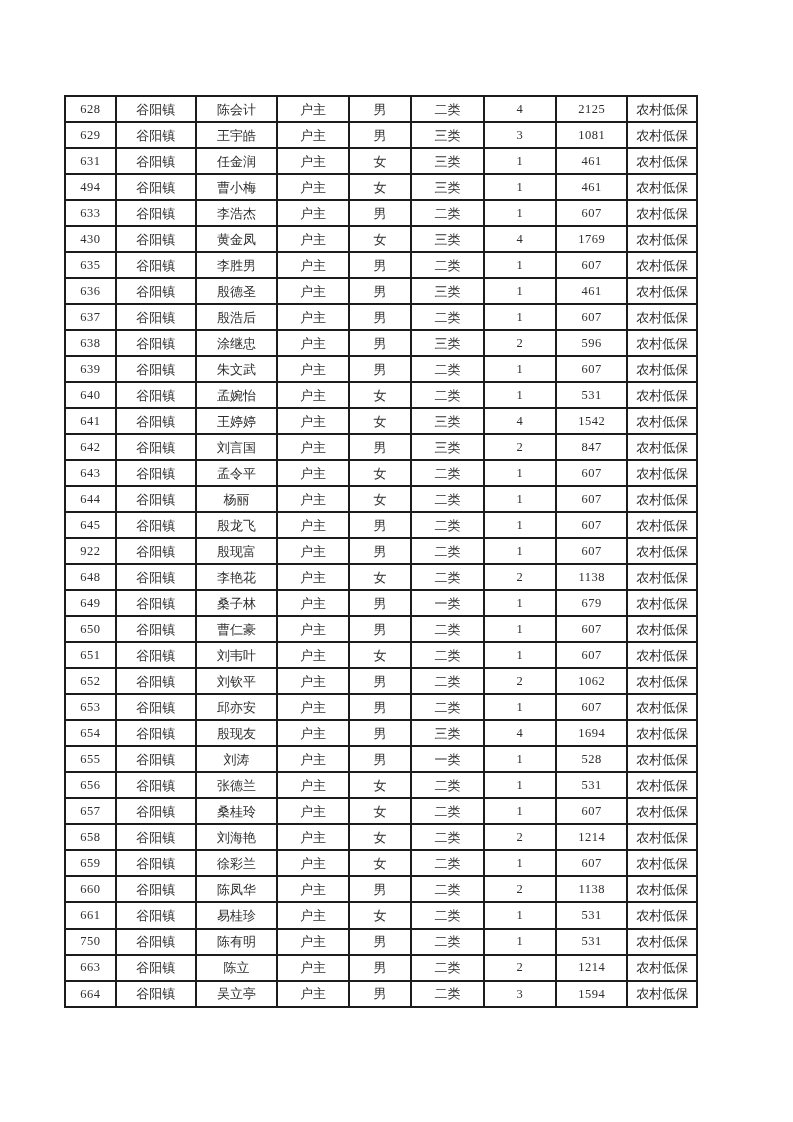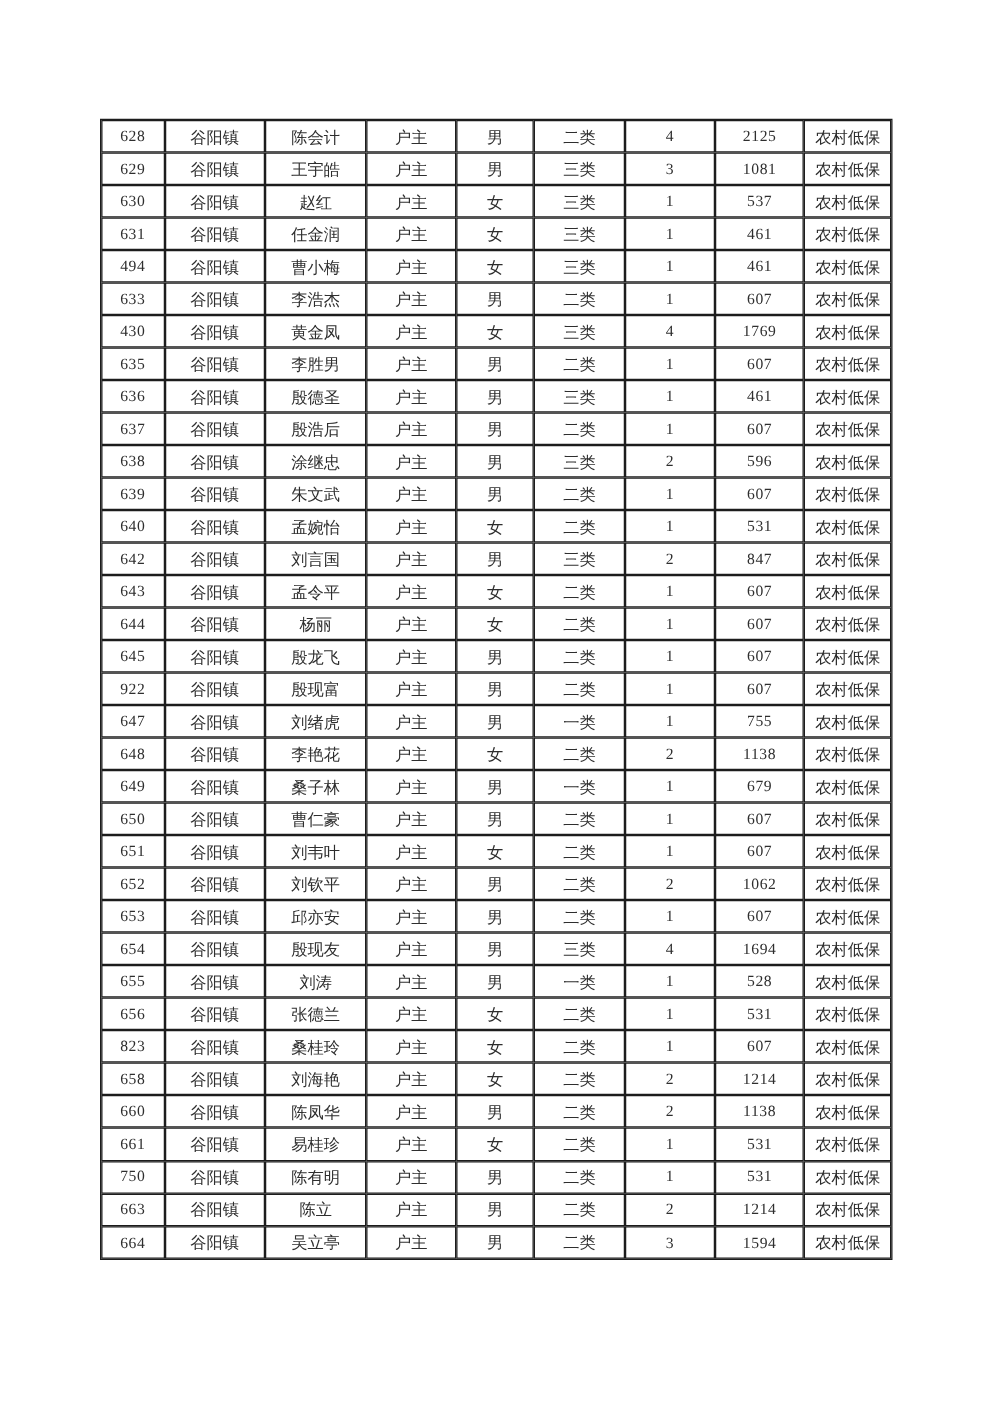--- a/index.html
+++ b/index.html
@@ -9,21 +9,21 @@
   }
   .page {
     position: relative;
     width: 793px;
     height: 1122px;
     background: #ffffff;
     overflow: hidden;
   }
   .table-wrap {
     position: absolute;
-    left: 80px;
+    left: 64px;
     top: 95px;
     width: 634px;
     height: 913px;
     border: 1px solid #1c1c1c;
   }
   table.roster {
     width: 100%;
     height: 100%;
     border-collapse: separate; 
     border-spacing: 0;
@@ -80,31 +80,20 @@
             <td>谷阳镇</td>
             <td>王宇皓</td>
             <td>户主</td>
             <td>男</td>
             <td>三类</td>
             <td class="num">3</td>
             <td class="num">1081</td>
             <td>农村低保</td>
           </tr>
           <tr>
-            <td class="num">630</td>
-            <td>谷阳镇</td>
-            <td>赵红</td>
-            <td>户主</td>
-            <td>女</td>
-            <td>三类</td>
-            <td class="num">1</td>
-            <td class="num">537</td>
-            <td>农村低保</td>
-          </tr>
-          <tr>
             <td class="num">631</td>
             <td>谷阳镇</td>
             <td>任金润</td>
             <td>户主</td>
             <td>女</td>
             <td>三类</td>
             <td class="num">1</td>
             <td class="num">461</td>
             <td>农村低保</td>
           </tr>
@@ -201,20 +190,31 @@
             <td>谷阳镇</td>
             <td>孟婉怡</td>
             <td>户主</td>
             <td>女</td>
             <td>二类</td>
             <td class="num">1</td>
             <td class="num">531</td>
             <td>农村低保</td>
           </tr>
           <tr>
+            <td class="num">641</td>
+            <td>谷阳镇</td>
+            <td>王婷婷</td>
+            <td>户主</td>
+            <td>女</td>
+            <td>三类</td>
+            <td class="num">4</td>
+            <td class="num">1542</td>
+            <td>农村低保</td>
+          </tr>
+          <tr>
             <td class="num">642</td>
             <td>谷阳镇</td>
             <td>刘言国</td>
             <td>户主</td>
             <td>男</td>
             <td>三类</td>
             <td class="num">2</td>
             <td class="num">847</td>
             <td>农村低保</td>
           </tr>
@@ -253,31 +253,20 @@
           </tr>
           <tr>
             <td class="num">922</td>
             <td>谷阳镇</td>
             <td>殷现富</td>
             <td>户主</td>
             <td>男</td>
             <td>二类</td>
             <td class="num">1</td>
             <td class="num">607</td>
-            <td>农村低保</td>
-          </tr>
-          <tr>
-            <td class="num">647</td>
-            <td>谷阳镇</td>
-            <td>刘绪虎</td>
-            <td>户主</td>
-            <td>男</td>
-            <td>一类</td>
-            <td class="num">1</td>
-            <td class="num">755</td>
             <td>农村低保</td>
           </tr>
           <tr>
             <td class="num">648</td>
             <td>谷阳镇</td>
             <td>李艳花</td>
             <td>户主</td>
             <td>女</td>
             <td>二类</td>
             <td class="num">2</td>
@@ -366,39 +355,50 @@
             <td>谷阳镇</td>
             <td>张德兰</td>
             <td>户主</td>
             <td>女</td>
             <td>二类</td>
             <td class="num">1</td>
             <td class="num">531</td>
             <td>农村低保</td>
           </tr>
           <tr>
-            <td class="num">823</td>
+            <td class="num">657</td>
             <td>谷阳镇</td>
             <td>桑桂玲</td>
             <td>户主</td>
             <td>女</td>
             <td>二类</td>
             <td class="num">1</td>
             <td class="num">607</td>
             <td>农村低保</td>
           </tr>
           <tr>
             <td class="num">658</td>
             <td>谷阳镇</td>
             <td>刘海艳</td>
             <td>户主</td>
             <td>女</td>
             <td>二类</td>
             <td class="num">2</td>
             <td class="num">1214</td>
+            <td>农村低保</td>
+          </tr>
+          <tr>
+            <td class="num">659</td>
+            <td>谷阳镇</td>
+            <td>徐彩兰</td>
+            <td>户主</td>
+            <td>女</td>
+            <td>二类</td>
+            <td class="num">1</td>
+            <td class="num">607</td>
             <td>农村低保</td>
           </tr>
           <tr>
             <td class="num">660</td>
             <td>谷阳镇</td>
             <td>陈凤华</td>
             <td>户主</td>
             <td>男</td>
             <td>二类</td>
             <td class="num">2</td>

